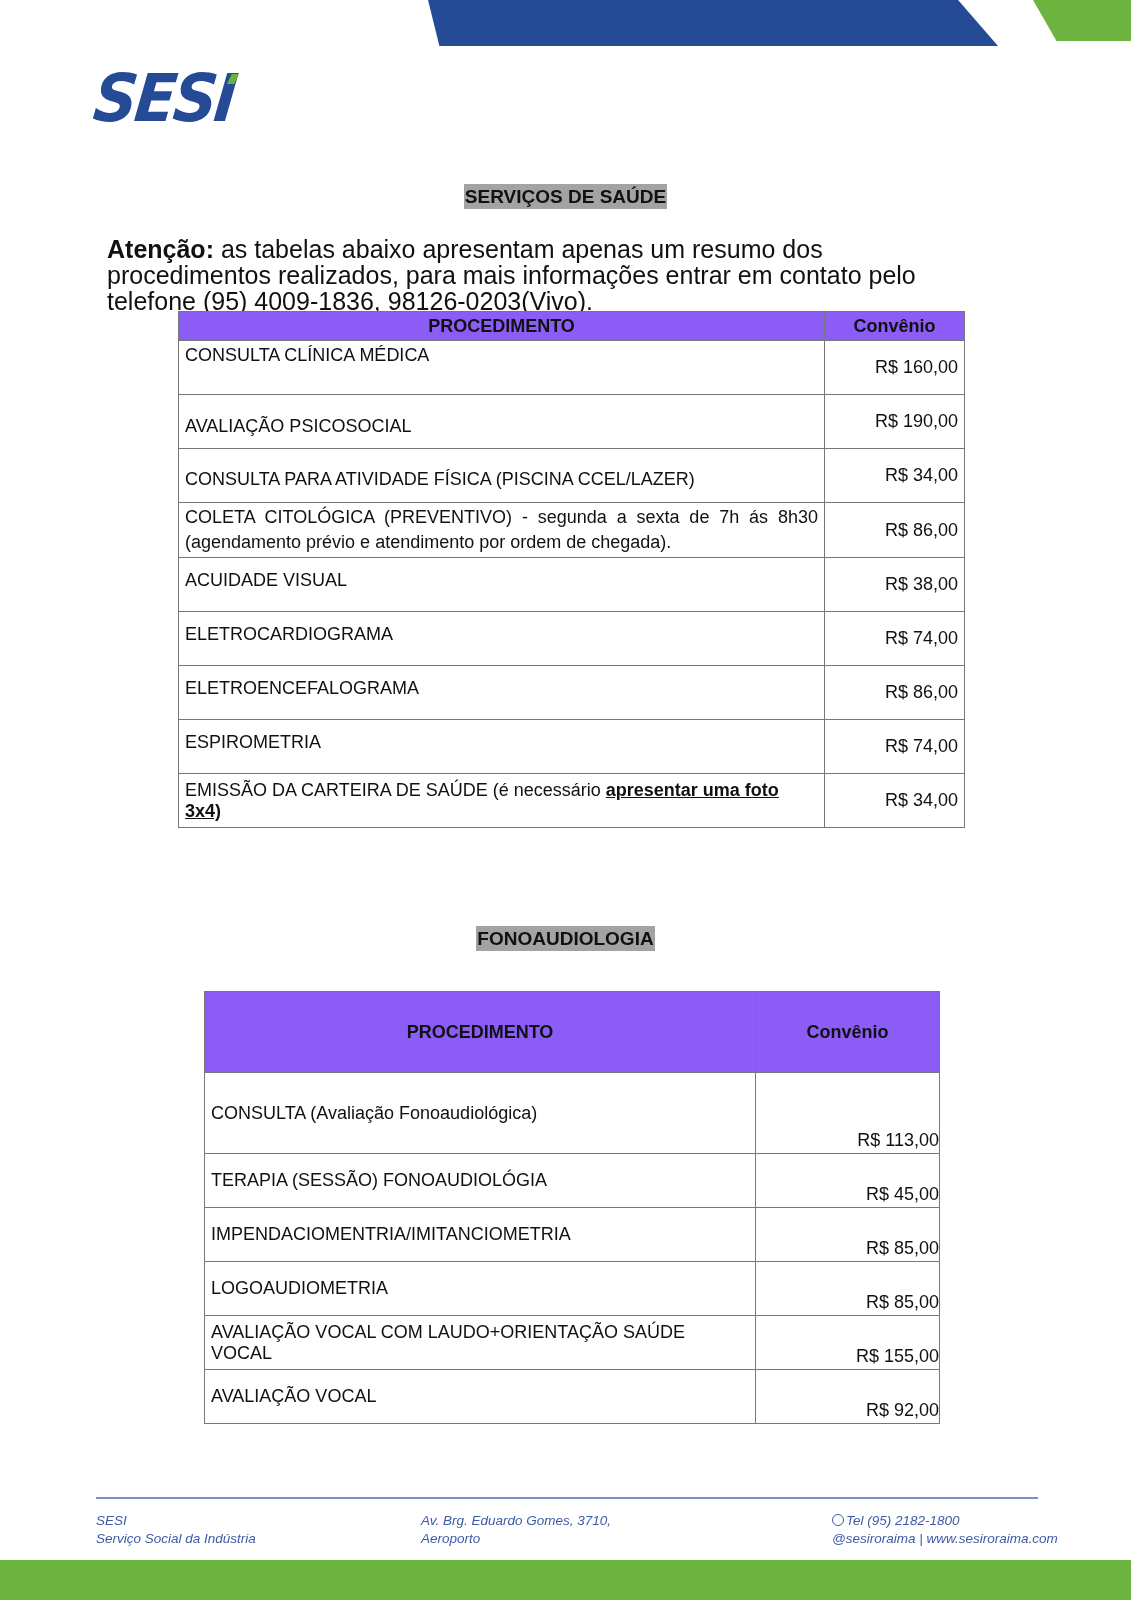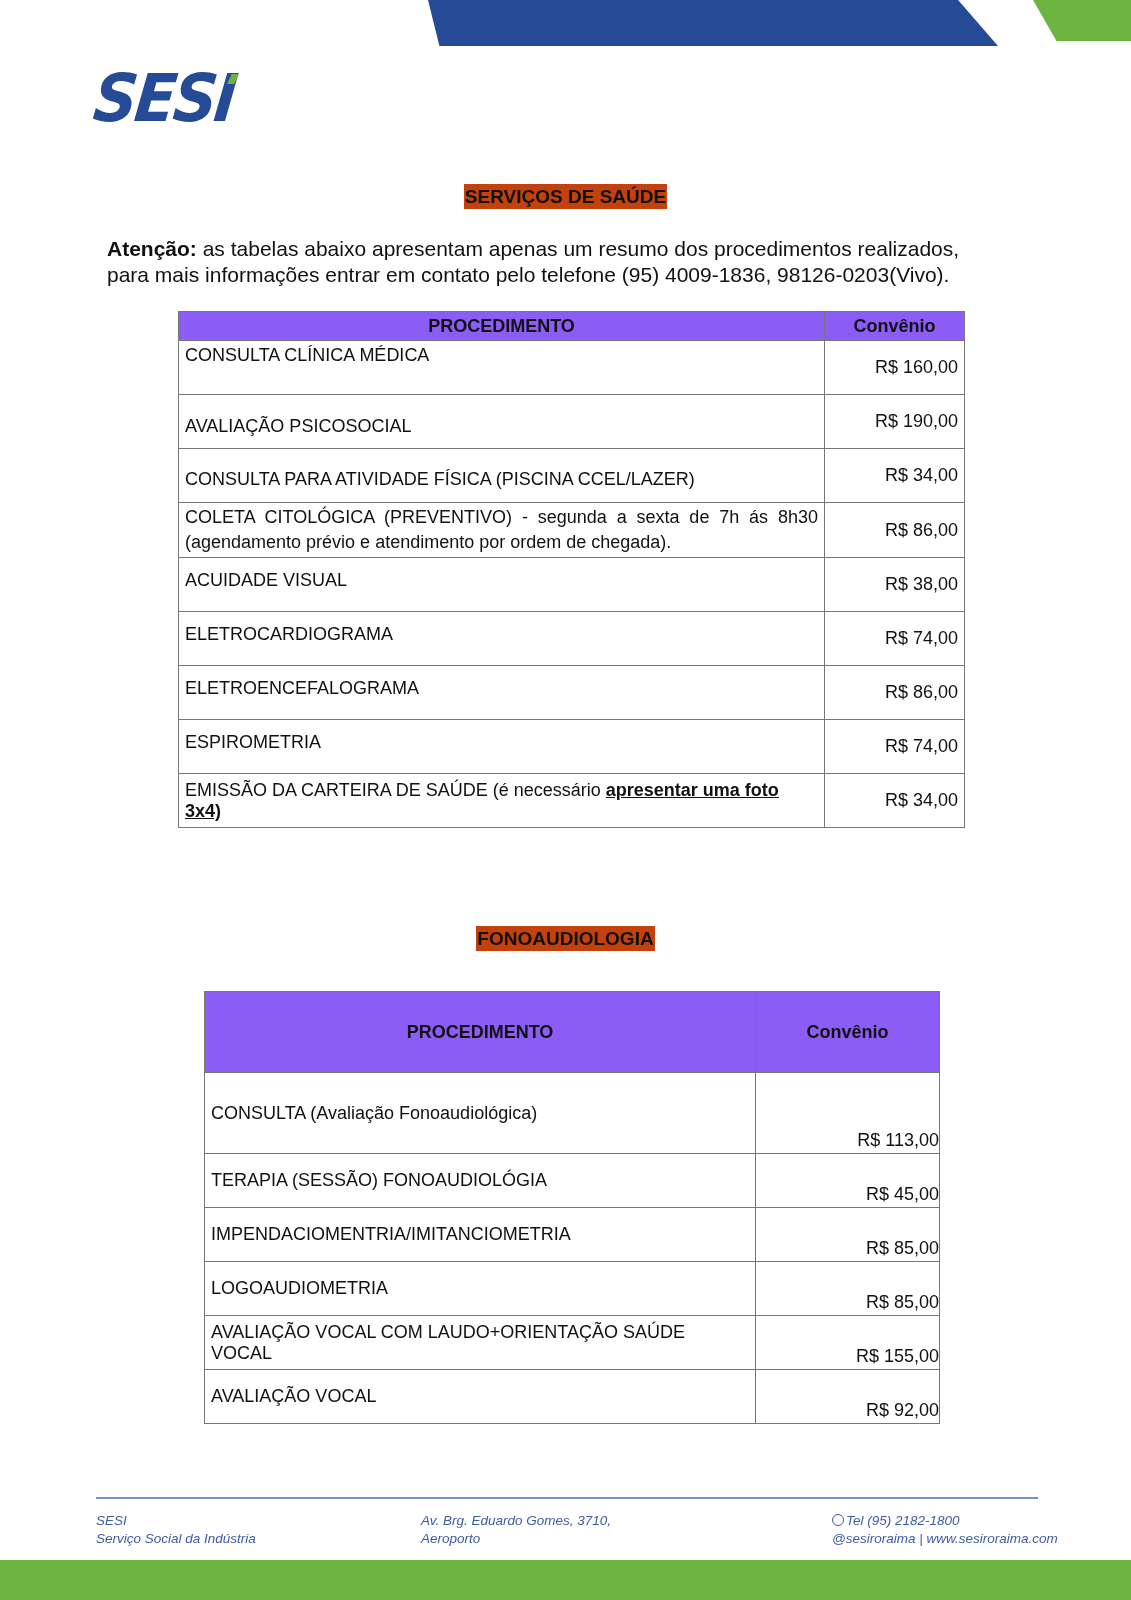--- a/index.html
+++ b/index.html
@@ -29,27 +29,27 @@
     }
     .logo-accent {
       position: absolute; left: 133px; top: 8px; width: 12px; height: 10px;
       background: #6db33f; clip-path: polygon(40% 0, 100% 0, 60% 100%, 0 100%);
     }
 
     .section-title {
       position: absolute; left: 0; width: 1131px; text-align: center;
       font-weight: bold; font-size: 19px;
     }
-    .section-title span { background: #c2410c; padding: 2px 1px; }
+    .section-title span { background: #a3a3a3; padding: 2px 1px; }
     #title1 { top: 186px; }
     #title2 { top: 928px; }
 
     .attention {
       position: absolute; left: 107px; top: 236px; width: 880px;
-      font-size: 21px; line-height: 26px;
+      font-size: 25px; line-height: 26px;
     }
     .attention b { font-weight: bold; }
 
     table { border-collapse: collapse; position: absolute; font-size: 18px; }
     td, th { border: 1.5px solid #777; }
     th { background: #8b5cf6; font-weight: bold; text-align: center; }
 
     #table1 { left: 178px; top: 311px; width: 787px; }
     #table1 th { height: 29px; }
     #table1 td.proc { padding: 4px 6px; vertical-align: middle; }

